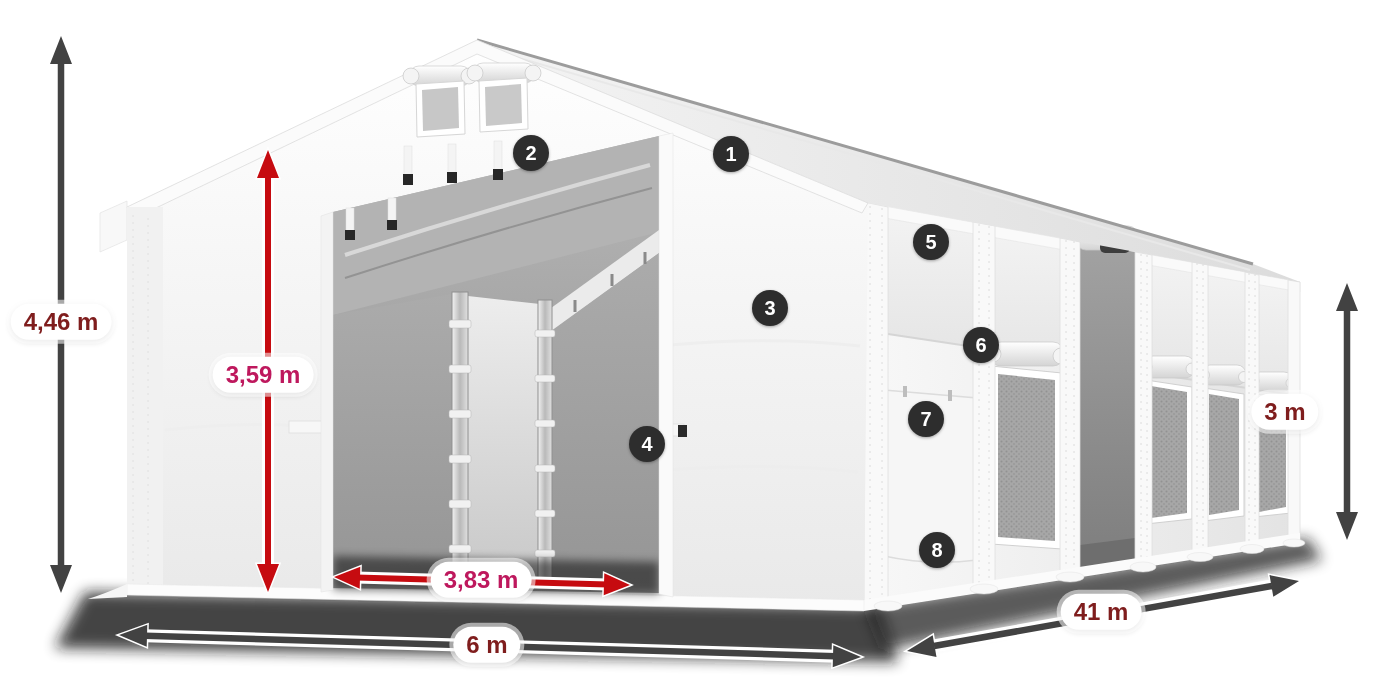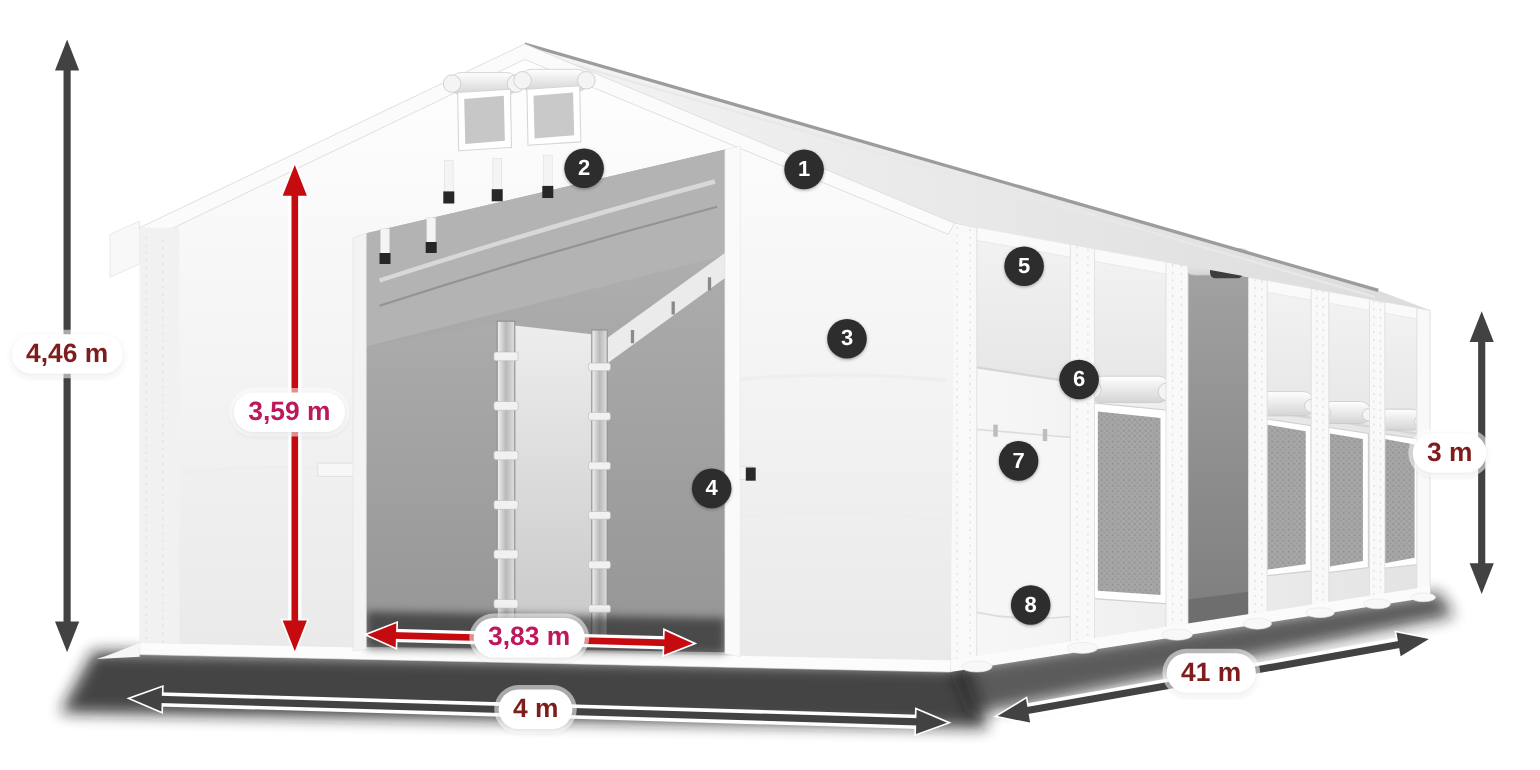--- a/index.html
+++ b/index.html
@@ -14,21 +14,21 @@
     font-weight:bold;font-size:24px;color:#7f1d1d;white-space:nowrap;
     box-shadow:0 0 0 4px rgba(255,255,255,.55), 0 2px 6px rgba(0,0,0,.18);
     z-index:5;line-height:1.1;
   }
   .pill.red{color:#be185d;}
   .p-total{left:61px;top:322px;}
   .p-inner{left:263px;top:375px;}
   .p-door{left:481px;top:580px;}
   .p-width{left:487px;top:645px;}
   .p-length{left:1101px;top:612px;}
-  .p-side{left:1318px;top:412px;}
+  .p-side{left:1285px;top:412px;}
   .badge{
     position:absolute;transform:translate(-50%,-50%);
     width:36px;height:36px;border-radius:50%;
     background:#2d2d2d;color:#ffffff;font-weight:bold;font-size:20px;
     display:flex;align-items:center;justify-content:center;
     z-index:6;box-shadow:0 1px 3px rgba(0,0,0,.35);
   }
   .b1{left:731px;top:154px;} .b2{left:531px;top:153px;}
   .b3{left:770px;top:308px;} .b4{left:647px;top:444px;}
   .b5{left:931px;top:242px;} .b6{left:981px;top:345px;}
@@ -325,21 +325,21 @@
       <path d="M1347,283 L1336,311 L1358,311 Z M1347,540 L1336,512 L1358,512 Z" fill="#424242" stroke="#ffffff" stroke-width="3"></path>
       <path d="M1347,305 L1347,518" stroke="#424242" stroke-width="6.5"></path>
       <path d="M1347,283 L1336,311 L1358,311 Z M1347,540 L1336,512 L1358,512 Z" fill="#424242"></path>
     </g>
   </g>
 </svg>
 
   <div class="pill p-total">4,46 m</div>
   <div class="pill red p-inner">3,59 m</div>
   <div class="pill red p-door">3,83 m</div>
-  <div class="pill p-width">4 m</div>
+  <div class="pill p-width">6 m</div>
   <div class="pill p-length">41 m</div>
   <div class="pill p-side">3 m</div>
 
   <div class="badge b1">1</div>
   <div class="badge b2">2</div>
   <div class="badge b3">3</div>
   <div class="badge b4">4</div>
   <div class="badge b5">5</div>
   <div class="badge b6">6</div>
   <div class="badge b7">7</div>

